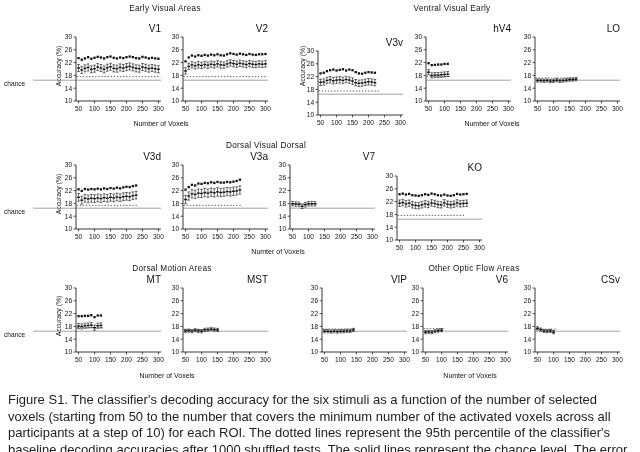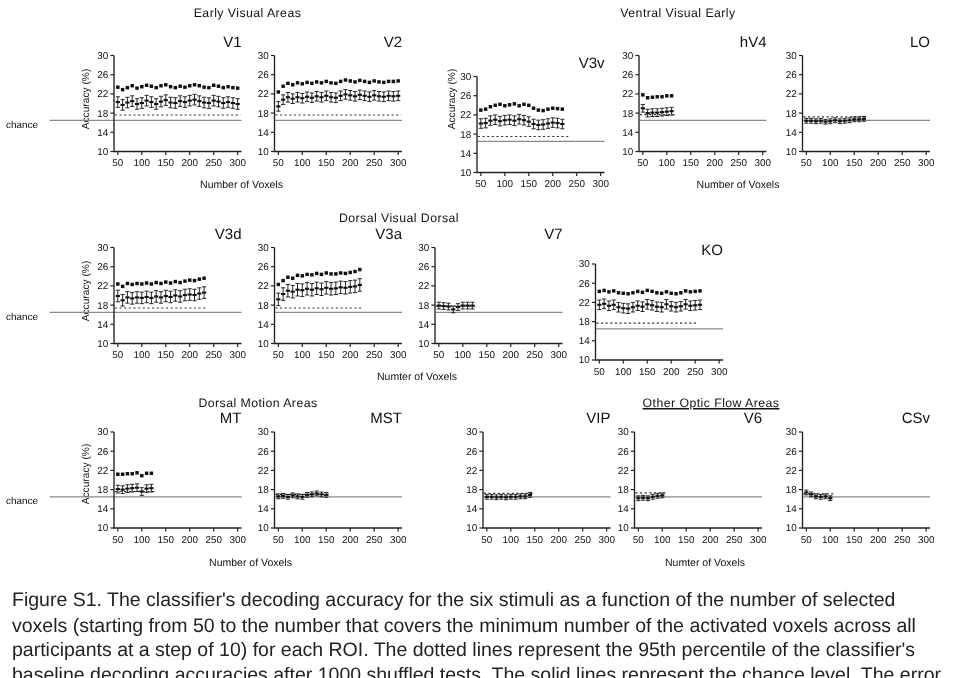--- a/index.html
+++ b/index.html
@@ -16,21 +16,21 @@
 </style>
 </head>
 <body>
 
 <div id="fig">
 
   <div class="sec-title" style="left:165px;top:4px;">Early Visual Areas</div>
   <div class="sec-title" style="left:452px;top:4px;">Ventral Visual Early</div>
   <div class="sec-title" style="left:266px;top:141px;">Dorsal Visual Dorsal</div>
   <div class="sec-title" style="left:172px;top:264px;">Dorsal Motion Areas</div>
-  <div class="sec-title" style="left:474px;top:264px;text-decoration:underline;">Other Optic Flow Areas</div>
+  <div class="sec-title" style="left:474px;top:264px;">Other Optic Flow Areas</div>
 
   <div class="ylabel" style="left:58px;top:66px;">Accuracy (%)</div>
   <div class="ylabel" style="left:302px;top:66px;">Accuracy (%)</div>
   <div class="ylabel" style="left:58px;top:194px;">Accuracy (%)</div>
   <div class="ylabel" style="left:58px;top:316px;">Accuracy (%)</div>
 
   <div class="chance-lab" style="left:4px;top:80px;">chance</div>
   <div class="chance-lab" style="left:4px;top:208px;">chance</div>
   <div class="chance-lab" style="left:4px;top:331px;">chance</div>
 

